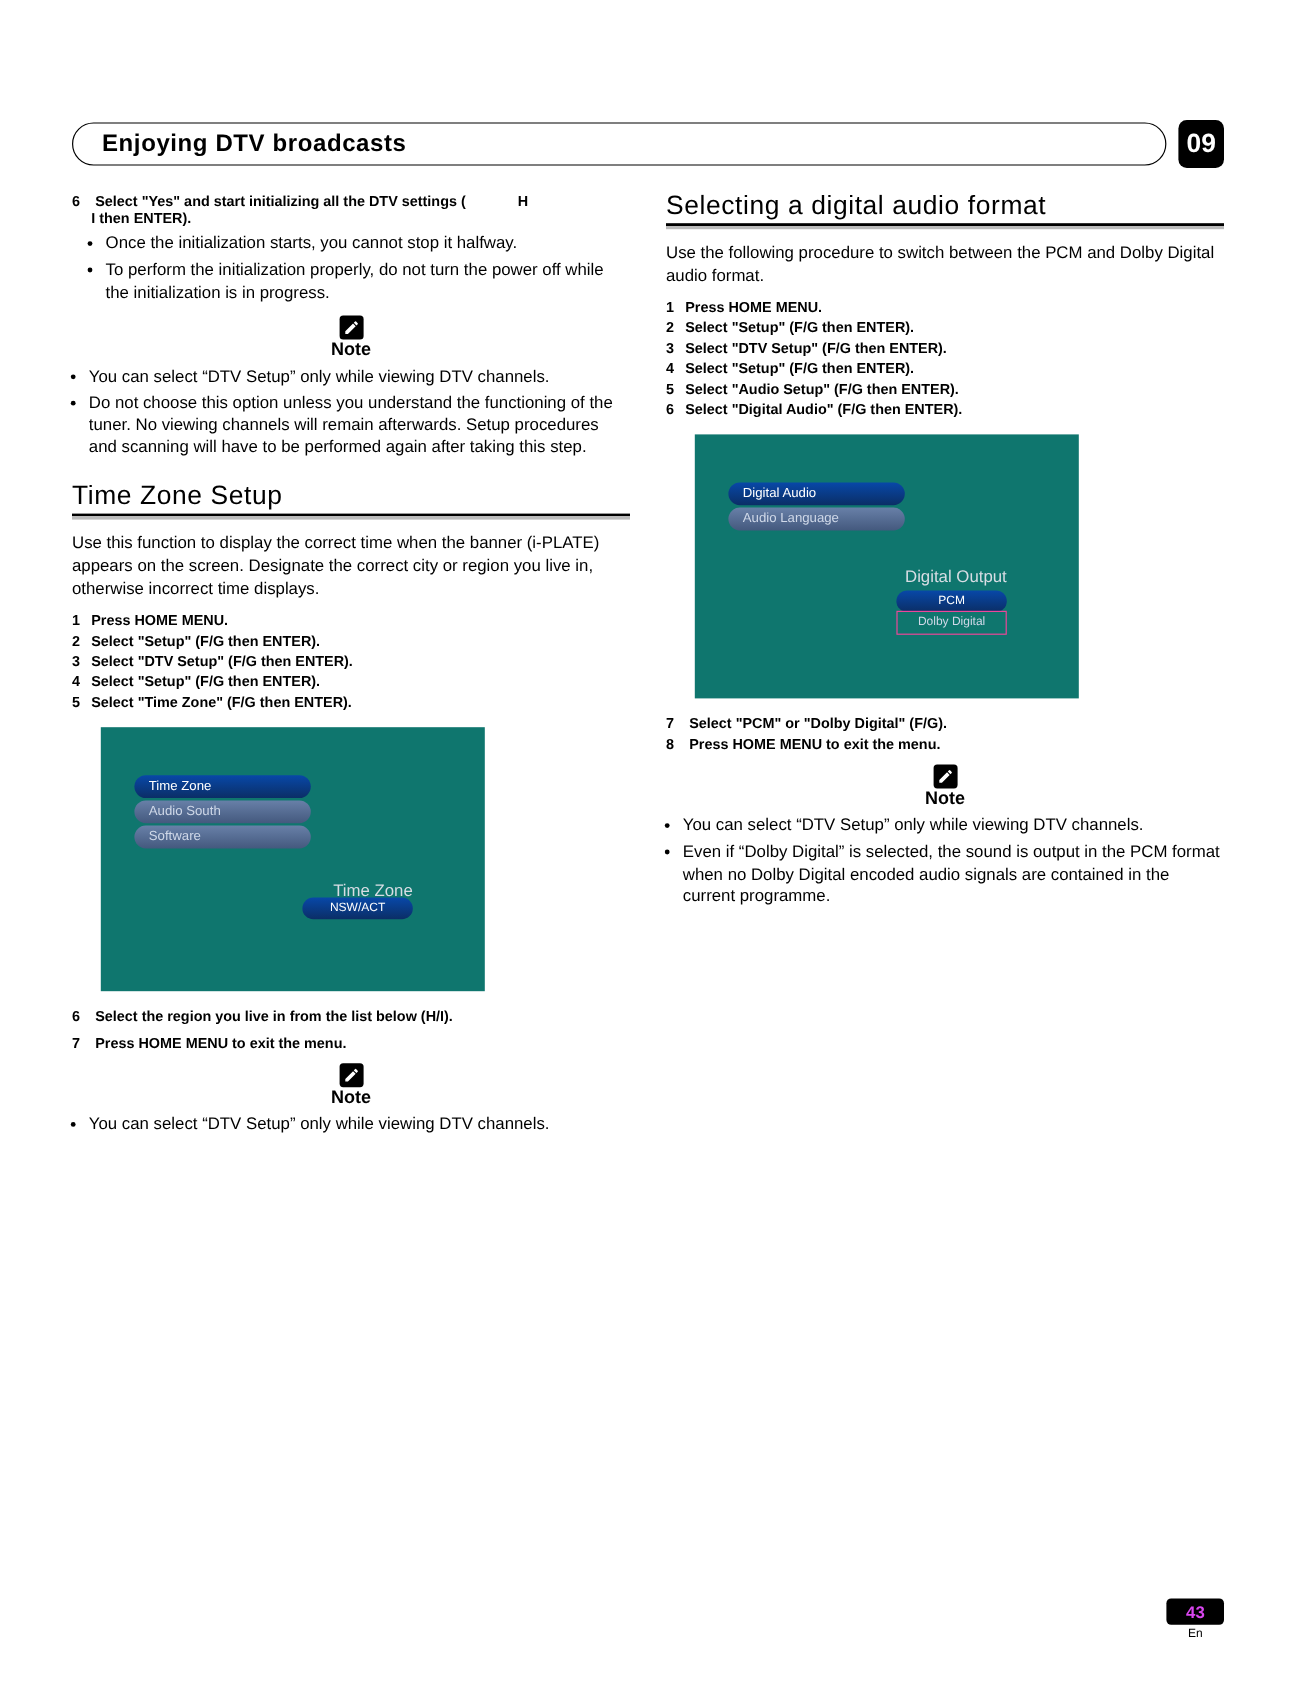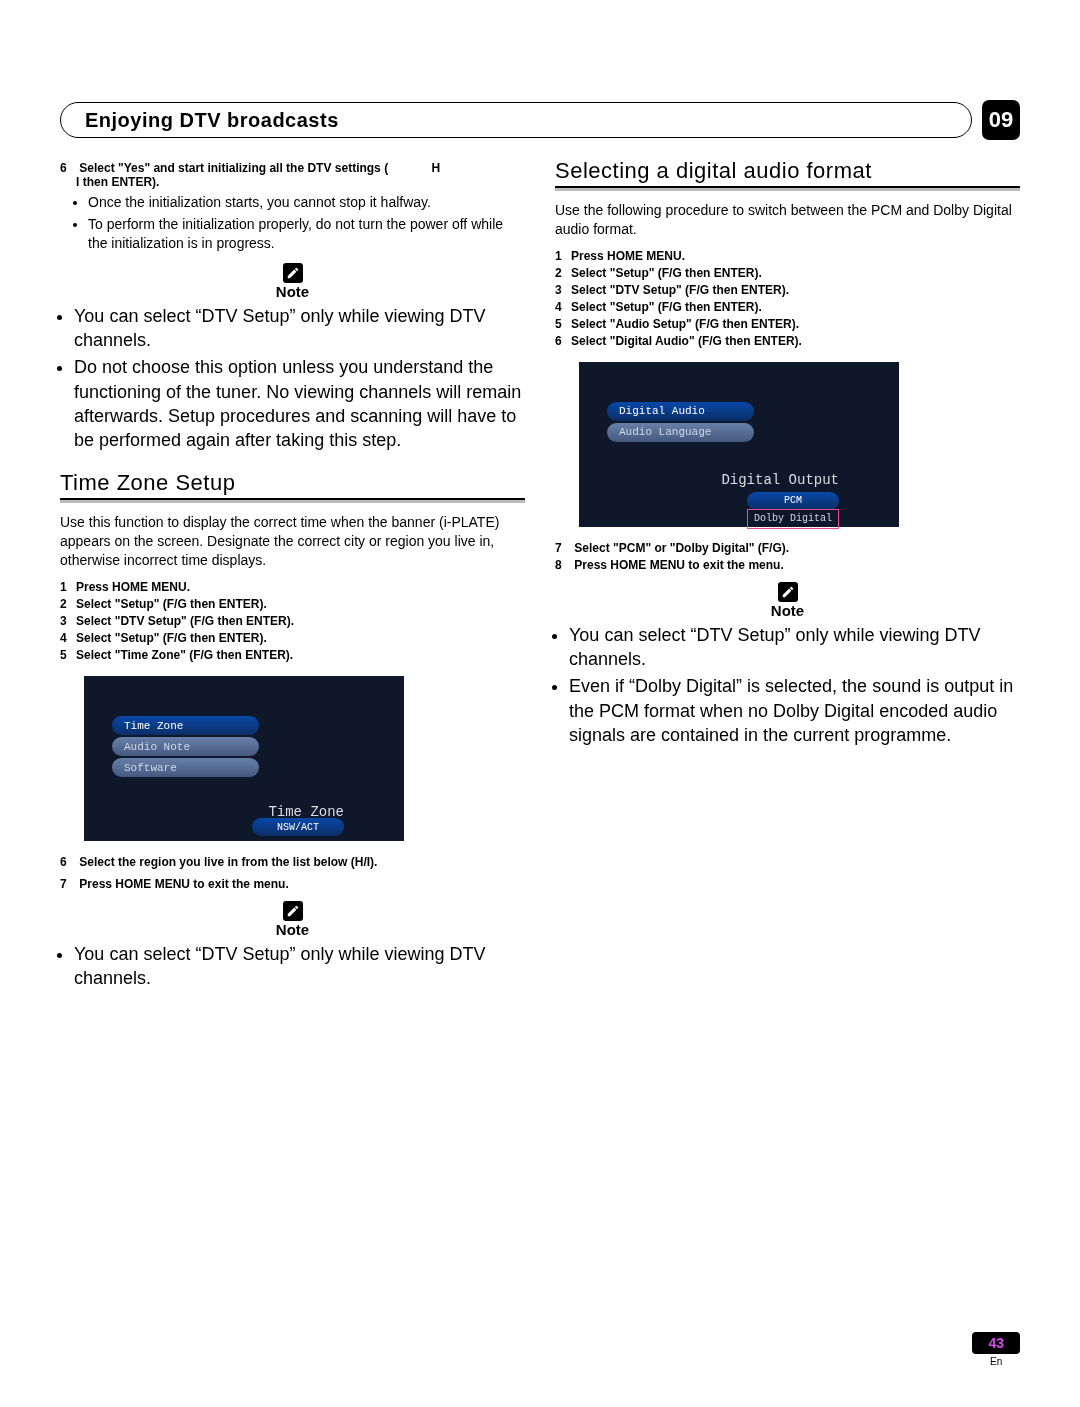--- a/index.html
+++ b/index.html
@@ -63,46 +63,46 @@
   }
   .note-icon {
     width:20px; height:20px;
     background:#000; border-radius:3px;
     display:flex; align-items:center; justify-content:center;
   }
   .note-icon svg { width:14px; height:14px; }
   .note-label { font-size:15px; font-weight:bold; }
   .note-list {
     margin:2px 0 12px 14px; padding:0;
-    font-size:18px; line-height:1.35;
+    font-size:14px; line-height:1.35;
   }
   .note-list li { list-style:disc; margin:3px 0; }
   h2.section {
     font-size:22px; font-weight:normal;
     margin:18px 0 2px 0;
     letter-spacing:0.5px;
   }
   .rule {
     height:5px; margin:0 0 10px 0;
     background:linear-gradient(to bottom,#000 0,#000 2px,#bbb 2px,#bbb 5px);
   }
   .intro {
     font-size:14px; line-height:1.35;
     margin:6px 0 10px 0;
   }
   .regions {
     font-size:14px; line-height:1.45;
     margin-left:28px;
   }
   .screenshot {
-    width:320px; height:165px;
-    background:#0f172a;
+    width:320px; height:220px;
+    background:#0f766e;
     margin:14px 0 14px 24px;
     position:relative;
-    font-size:12px; color:#fff;font-family:Liberation Mono, monospace;
+    font-size:12px; color:#fff;
   }
   .menu-tabs { position:absolute; top:40px; left:28px; }
   .tab {
     width:135px; height:19px;
     border-radius:10px 10px 10px 10px;
     display:flex; align-items:center;
     padding-left:12px; font-size:11px;
     margin-bottom:2px;
     position:relative;
   }
@@ -200,21 +200,21 @@
       <div class="step-bold"><span class="num">3</span><span>Select "DTV Setup" (F/G then ENTER).</span></div>
       <div class="step-bold"><span class="num">4</span><span>Select "Setup" (F/G then ENTER).</span></div>
       <div class="step-bold"><span class="num">5</span><span>Select "Time Zone" (F/G then ENTER).</span></div>
 
       <div class="screenshot">
         <div class="menu-tabs">
           <div class="tab active">
               <span>Time Zone</span>
             </div>
           <div class="tab dim">
-              <span>Audio Note</span>
+              <span>Audio South</span>
             </div>
           <div class="tab dim">
               <span>Software</span>
             </div>
         </div>
         <div class="panel-label" style="top:128px">Time Zone</div>
         <div class="opt-box" style="top:142px">
           <div class="opt sel">NSW/ACT</div>
         </div>
       </div>

